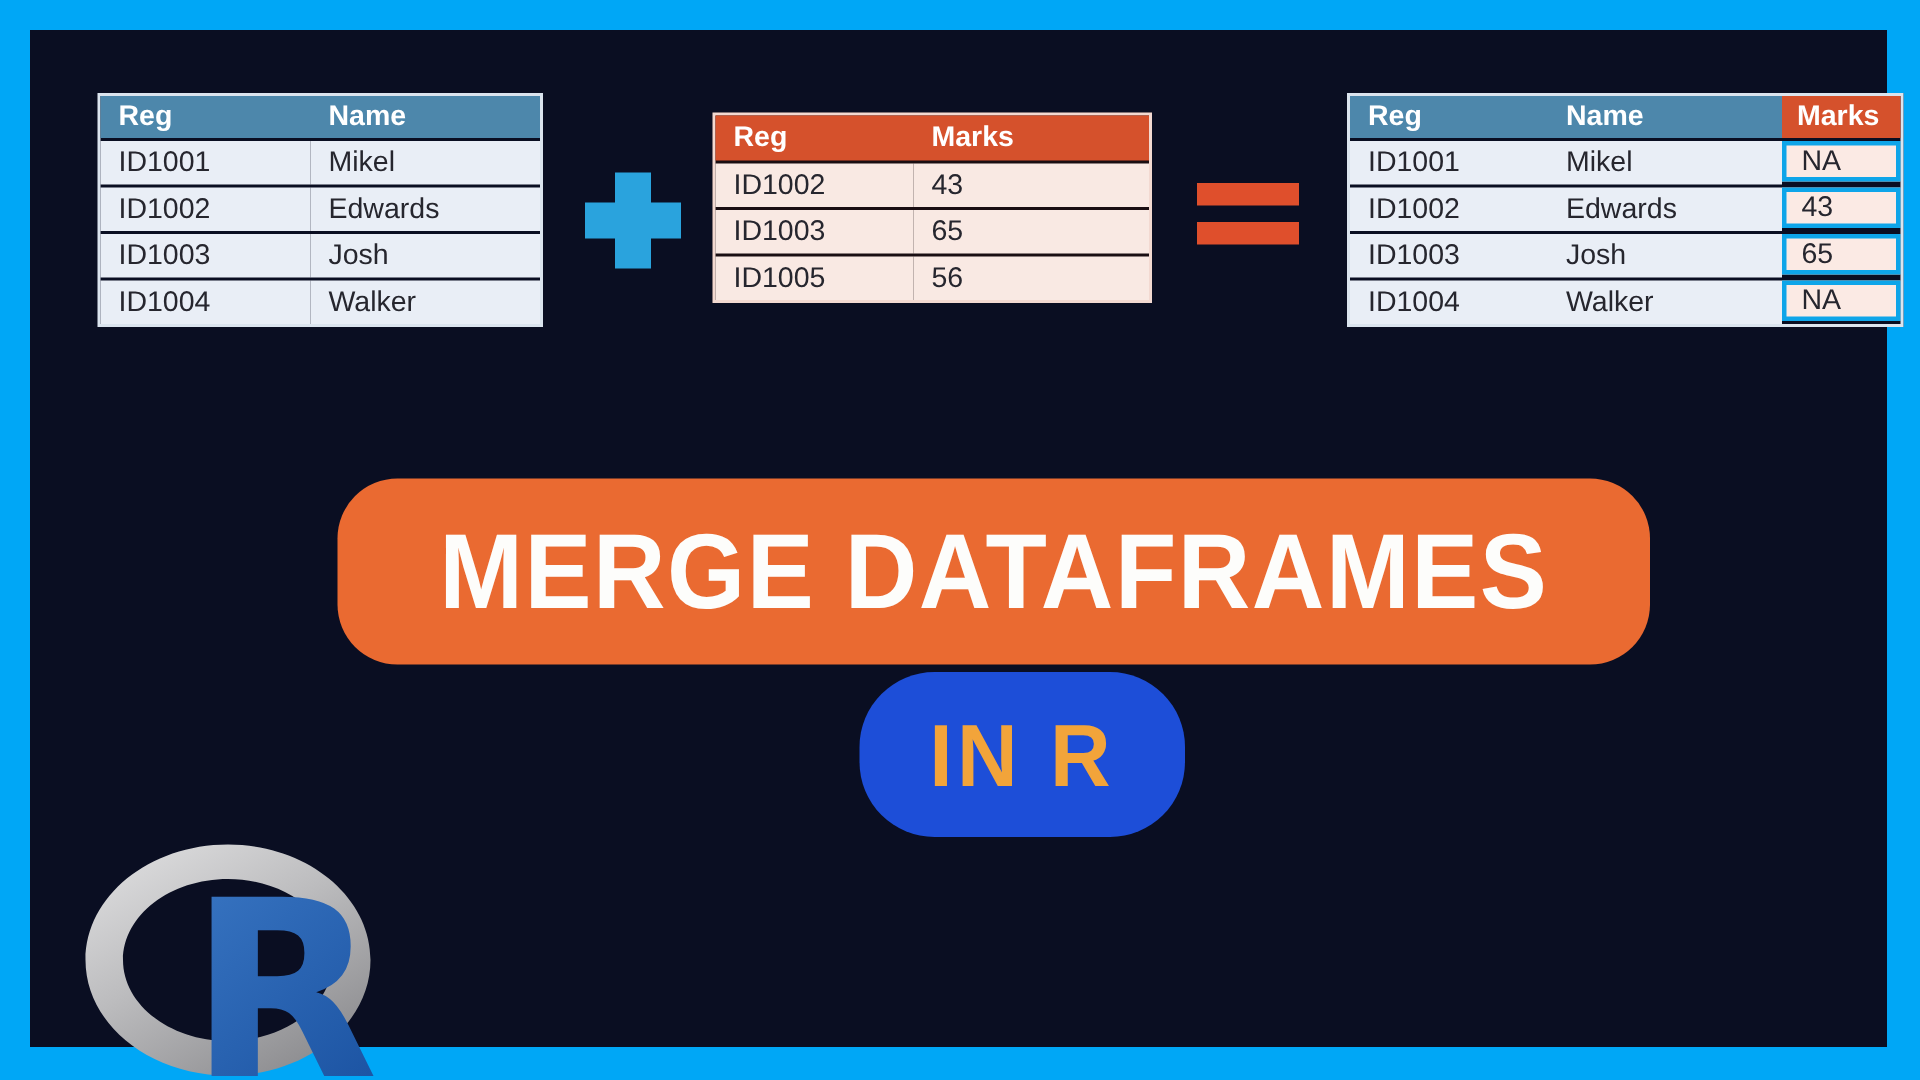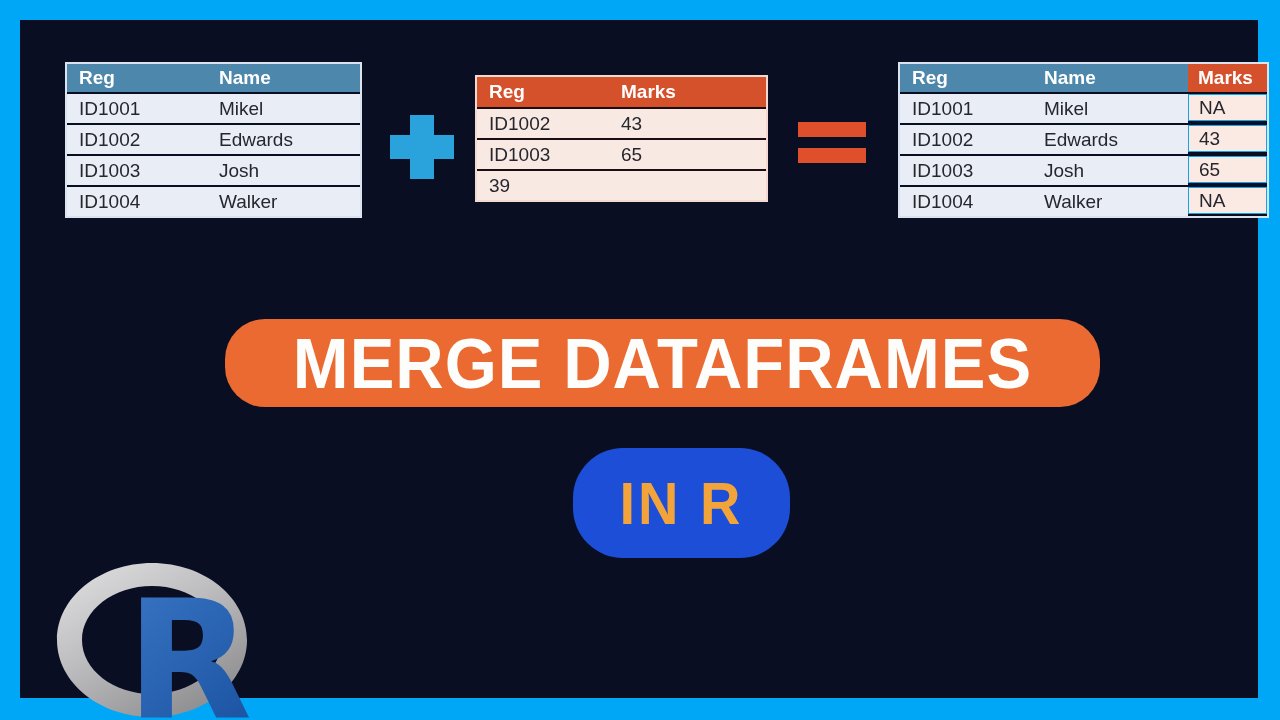--- a/index.html
+++ b/index.html
@@ -36,32 +36,32 @@
   .tbl-mid .cell{background:#f9e9e3;height:29px;}
   
   .tbl-right{left:878px;top:42px;width:367px;border:2px solid #dbe4ee;background:#0a0e22;}
   .tbl-right .hdr{height:28px;}
   .tbl-right .hdr .h-bluegroup{display:flex;background:#4d87ab;width:288px;}
   .tbl-right .hdr .h-marks{background:#d5512c;flex:1;padding-left:10px;display:flex;align-items:center;}
   .tbl-right .c1{width:132px;}
   .tbl-right .c2{width:156px;}
   .tbl-right .cell{background:#e9eef6;height:29px;}
   .tbl-right .cell.marks{
-    flex:1;background:#fbeae4;border:1px solid #0ea5e9;height:27px;padding-left:10px;
+    flex:1;background:#fbeae4;border:3px solid #0ea5e9;height:27px;padding-left:10px;
   }
   
   .plus{position:absolute;left:370px;top:95px;width:64px;height:64px;}
   .plus .pv{position:absolute;left:20px;top:0;width:24px;height:64px;background:#2aa3dd;}
   .plus .ph{position:absolute;left:0;top:20px;width:64px;height:24px;background:#2aa3dd;}
   .equals{position:absolute;left:778px;top:102px;width:68px;height:42px;}
   .equals .bar{width:68px;height:15px;background:#df4f2c;}
   .equals .bar + .bar{margin-top:11px;}
   
   .banner{
-    position:absolute;left:205px;top:299px;width:875px;height:88px;
+    position:absolute;left:205px;top:299px;width:875px;height:124px;
     background:#ea6a31;border-radius:40px;
     display:flex;align-items:center;justify-content:center;
   }
   .banner .title{
     color:#fdfdfb;font-weight:bold;font-size:67px;letter-spacing:1px;
     transform:scaleY(1.06);white-space:nowrap;
   }
   .pill{
     position:absolute;left:553px;top:428px;width:217px;height:110px;
     background:#1d4ed8;border-radius:50px;
@@ -114,21 +114,22 @@
     </div>
     <div class="row">
       <div class="cell c1">ID1002</div>
       <div class="cell c2">43</div>
     </div>
     <div class="row">
       <div class="cell c1">ID1003</div>
       <div class="cell c2">65</div>
     </div>
     <div class="row">
-      <div class="cell c2">39</div>
+      <div class="cell c1">ID1005</div>
+      <div class="cell c2">56</div>
     </div>
   </div>
 
   <div class="equals">
     <div class="bar"></div>
     <div class="bar"></div>
   </div>
 
   <div class="tbl tbl-right">
     <div class="hdr">

